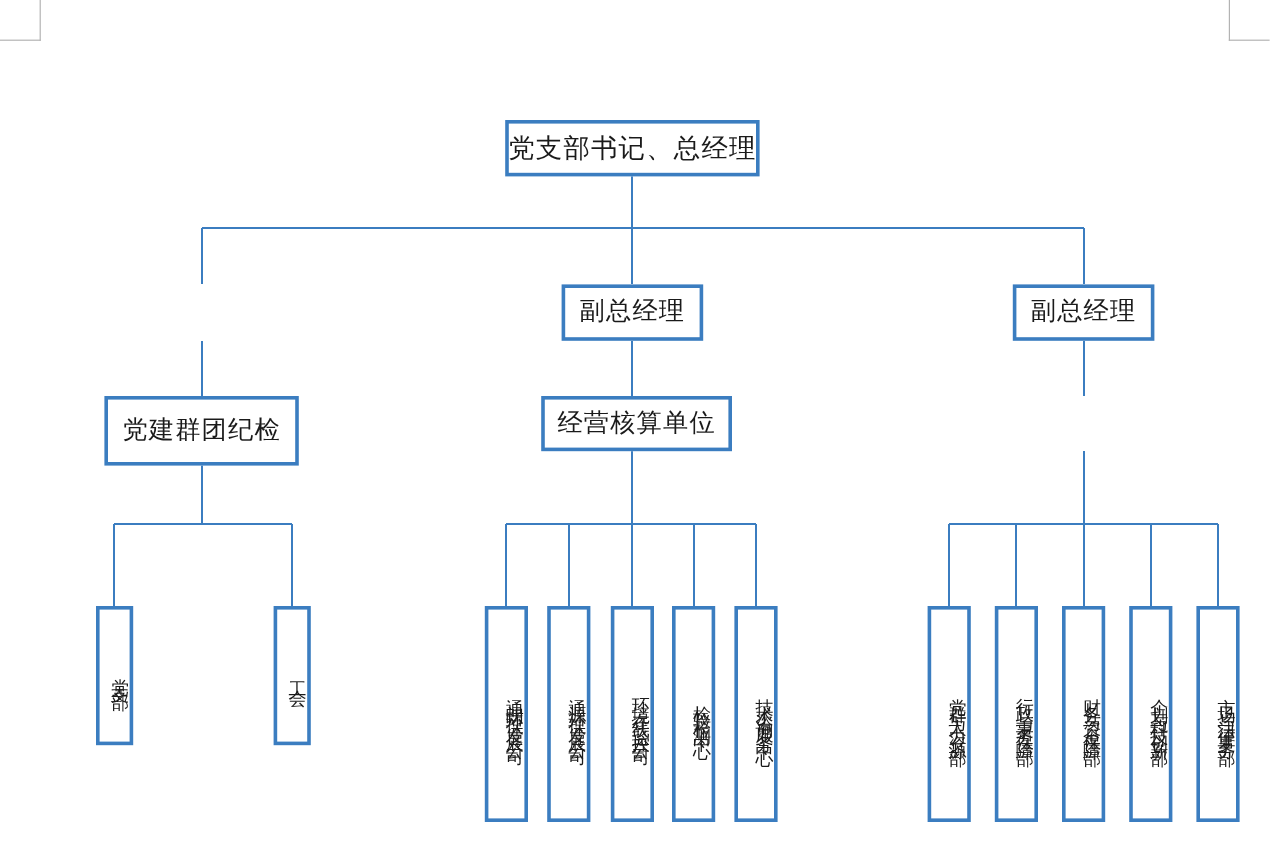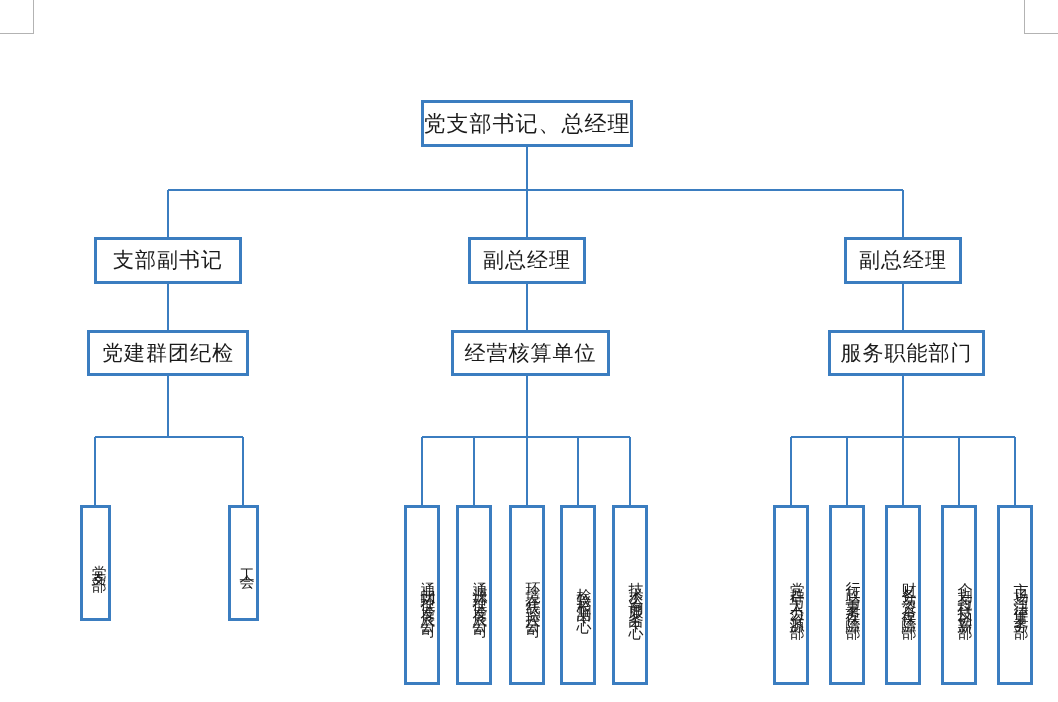--- a/index.html
+++ b/index.html
@@ -114,43 +114,37 @@
       <line x1="903" y1="437" x2="903" y2="505"></line>
       <line x1="959" y1="437" x2="959" y2="505"></line>
       <line x1="1015" y1="437" x2="1015" y2="505"></line>
     </g>
   </svg>
 
   <div class="node h root" style="left:421px; top:100px; width:212px; height:47px;">
     <span class="txt">党支部书记、总经理</span>
   </div>
 
-  <div class="node h" style="left:94px; top:237px; width:148px; height:47px;">
-    <span class="txt">支部副书记</span>
-  </div>
 
   <div class="node h" style="left:468px; top:237px; width:118px; height:47px;">
     <span class="txt">副总经理</span>
   </div>
 
   <div class="node h" style="left:844px; top:237px; width:118px; height:47px;">
     <span class="txt">副总经理</span>
   </div>
 
-  <div class="node h" style="left:87px; top:330px; width:162px; height:46px;">
+  <div class="node h" style="left:87px; top:330px; width:162px; height:58px;">
     <span class="txt">党建群团纪检</span>
   </div>
 
   <div class="node h" style="left:451px; top:330px; width:159px; height:46px;align-items:center;">
     <span class="txt">经营核算单位</span>
   </div>
 
-  <div class="node h" style="left:828px; top:330px; width:157px; height:46px;">
-    <span class="txt">服务职能部门</span>
-  </div>
 
   <div class="node v" style="left:80px; top:505px; width:31px; height:116px;">
     <span class="txt">党支部</span>
   </div>
 
   <div class="node v" style="left:228px; top:505px; width:31px; height:116px;">
     <span class="txt">工会</span>
   </div>
 
   <div class="node v" style="left:404px; top:505px; width:36px; height:180px;">

